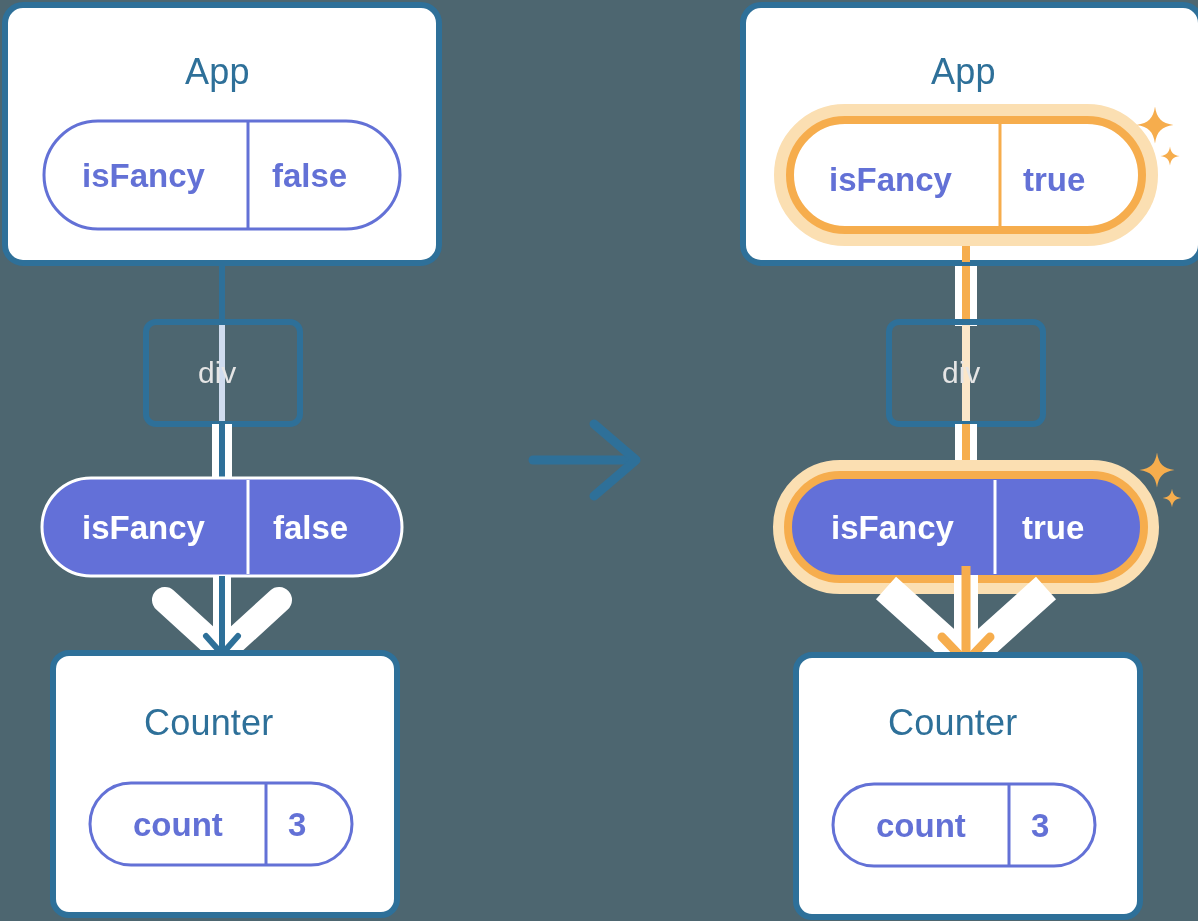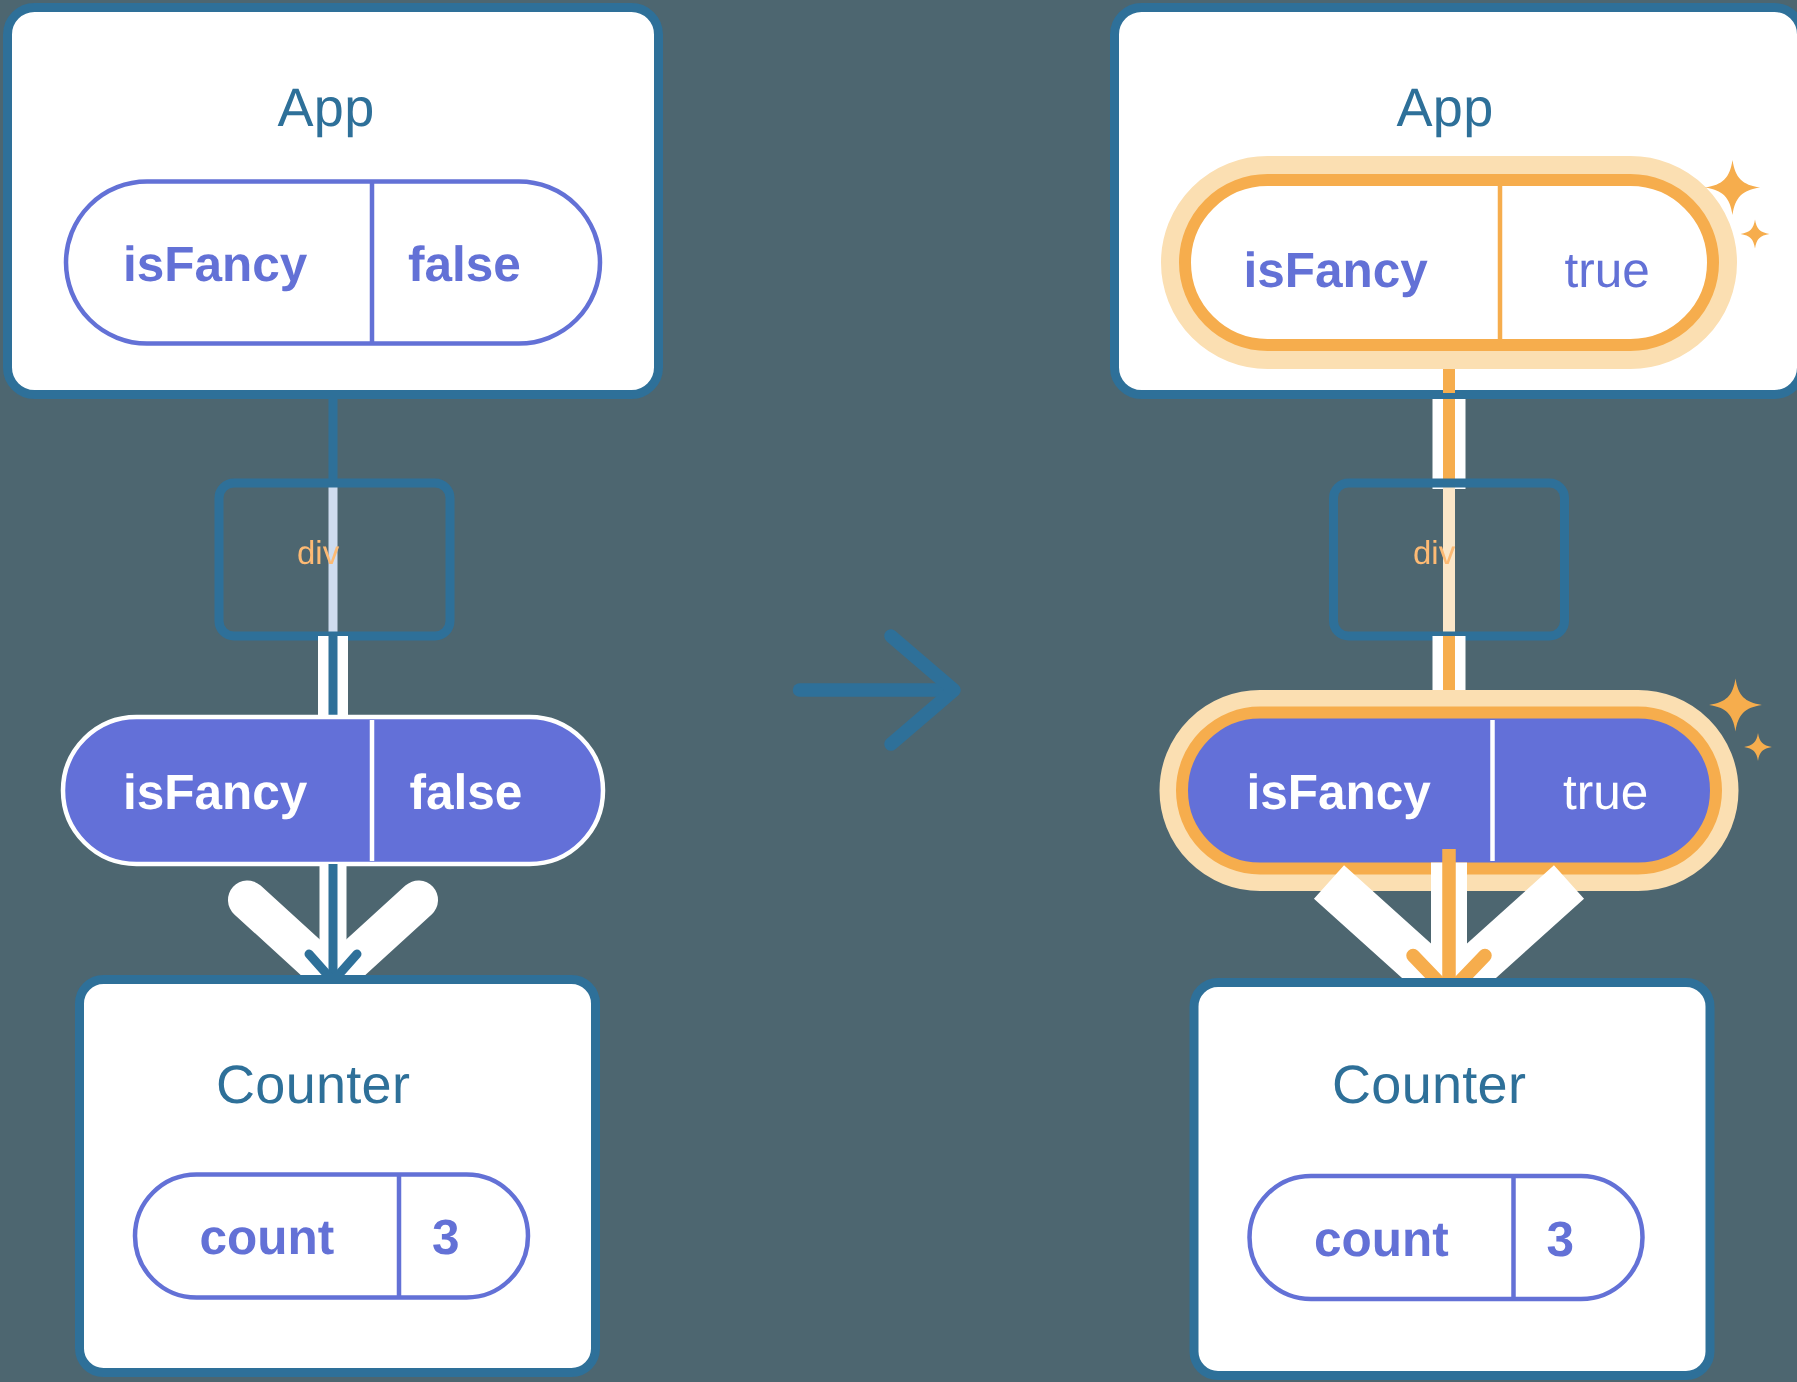--- a/index.html
+++ b/index.html
@@ -38,24 +38,24 @@
     color: #2e7099;
     font-weight: 400;
     letter-spacing: .2px;
   }
   .pill-text {
     font-size: 33px;
     font-weight: 700;
   }
   .pill-text.outline { color: #6371d6; }
   .pill-text.filled  { color: #ffffff; }
-  .pill-text.bold    { font-weight: 400; margin-left: 20px; }
+  .pill-text.bold    { font-weight: 700; }
   .node-text {
-    font-size: 22px;
-    color: #fdba74;
+    font-size: 30px;
+    color: #e5e5e5;
   }
 </style>
 </head>
 <body>
 
 <div id="stage">
 
   <svg class="layer" viewBox="0 0 1198 921">
     <defs>
 

